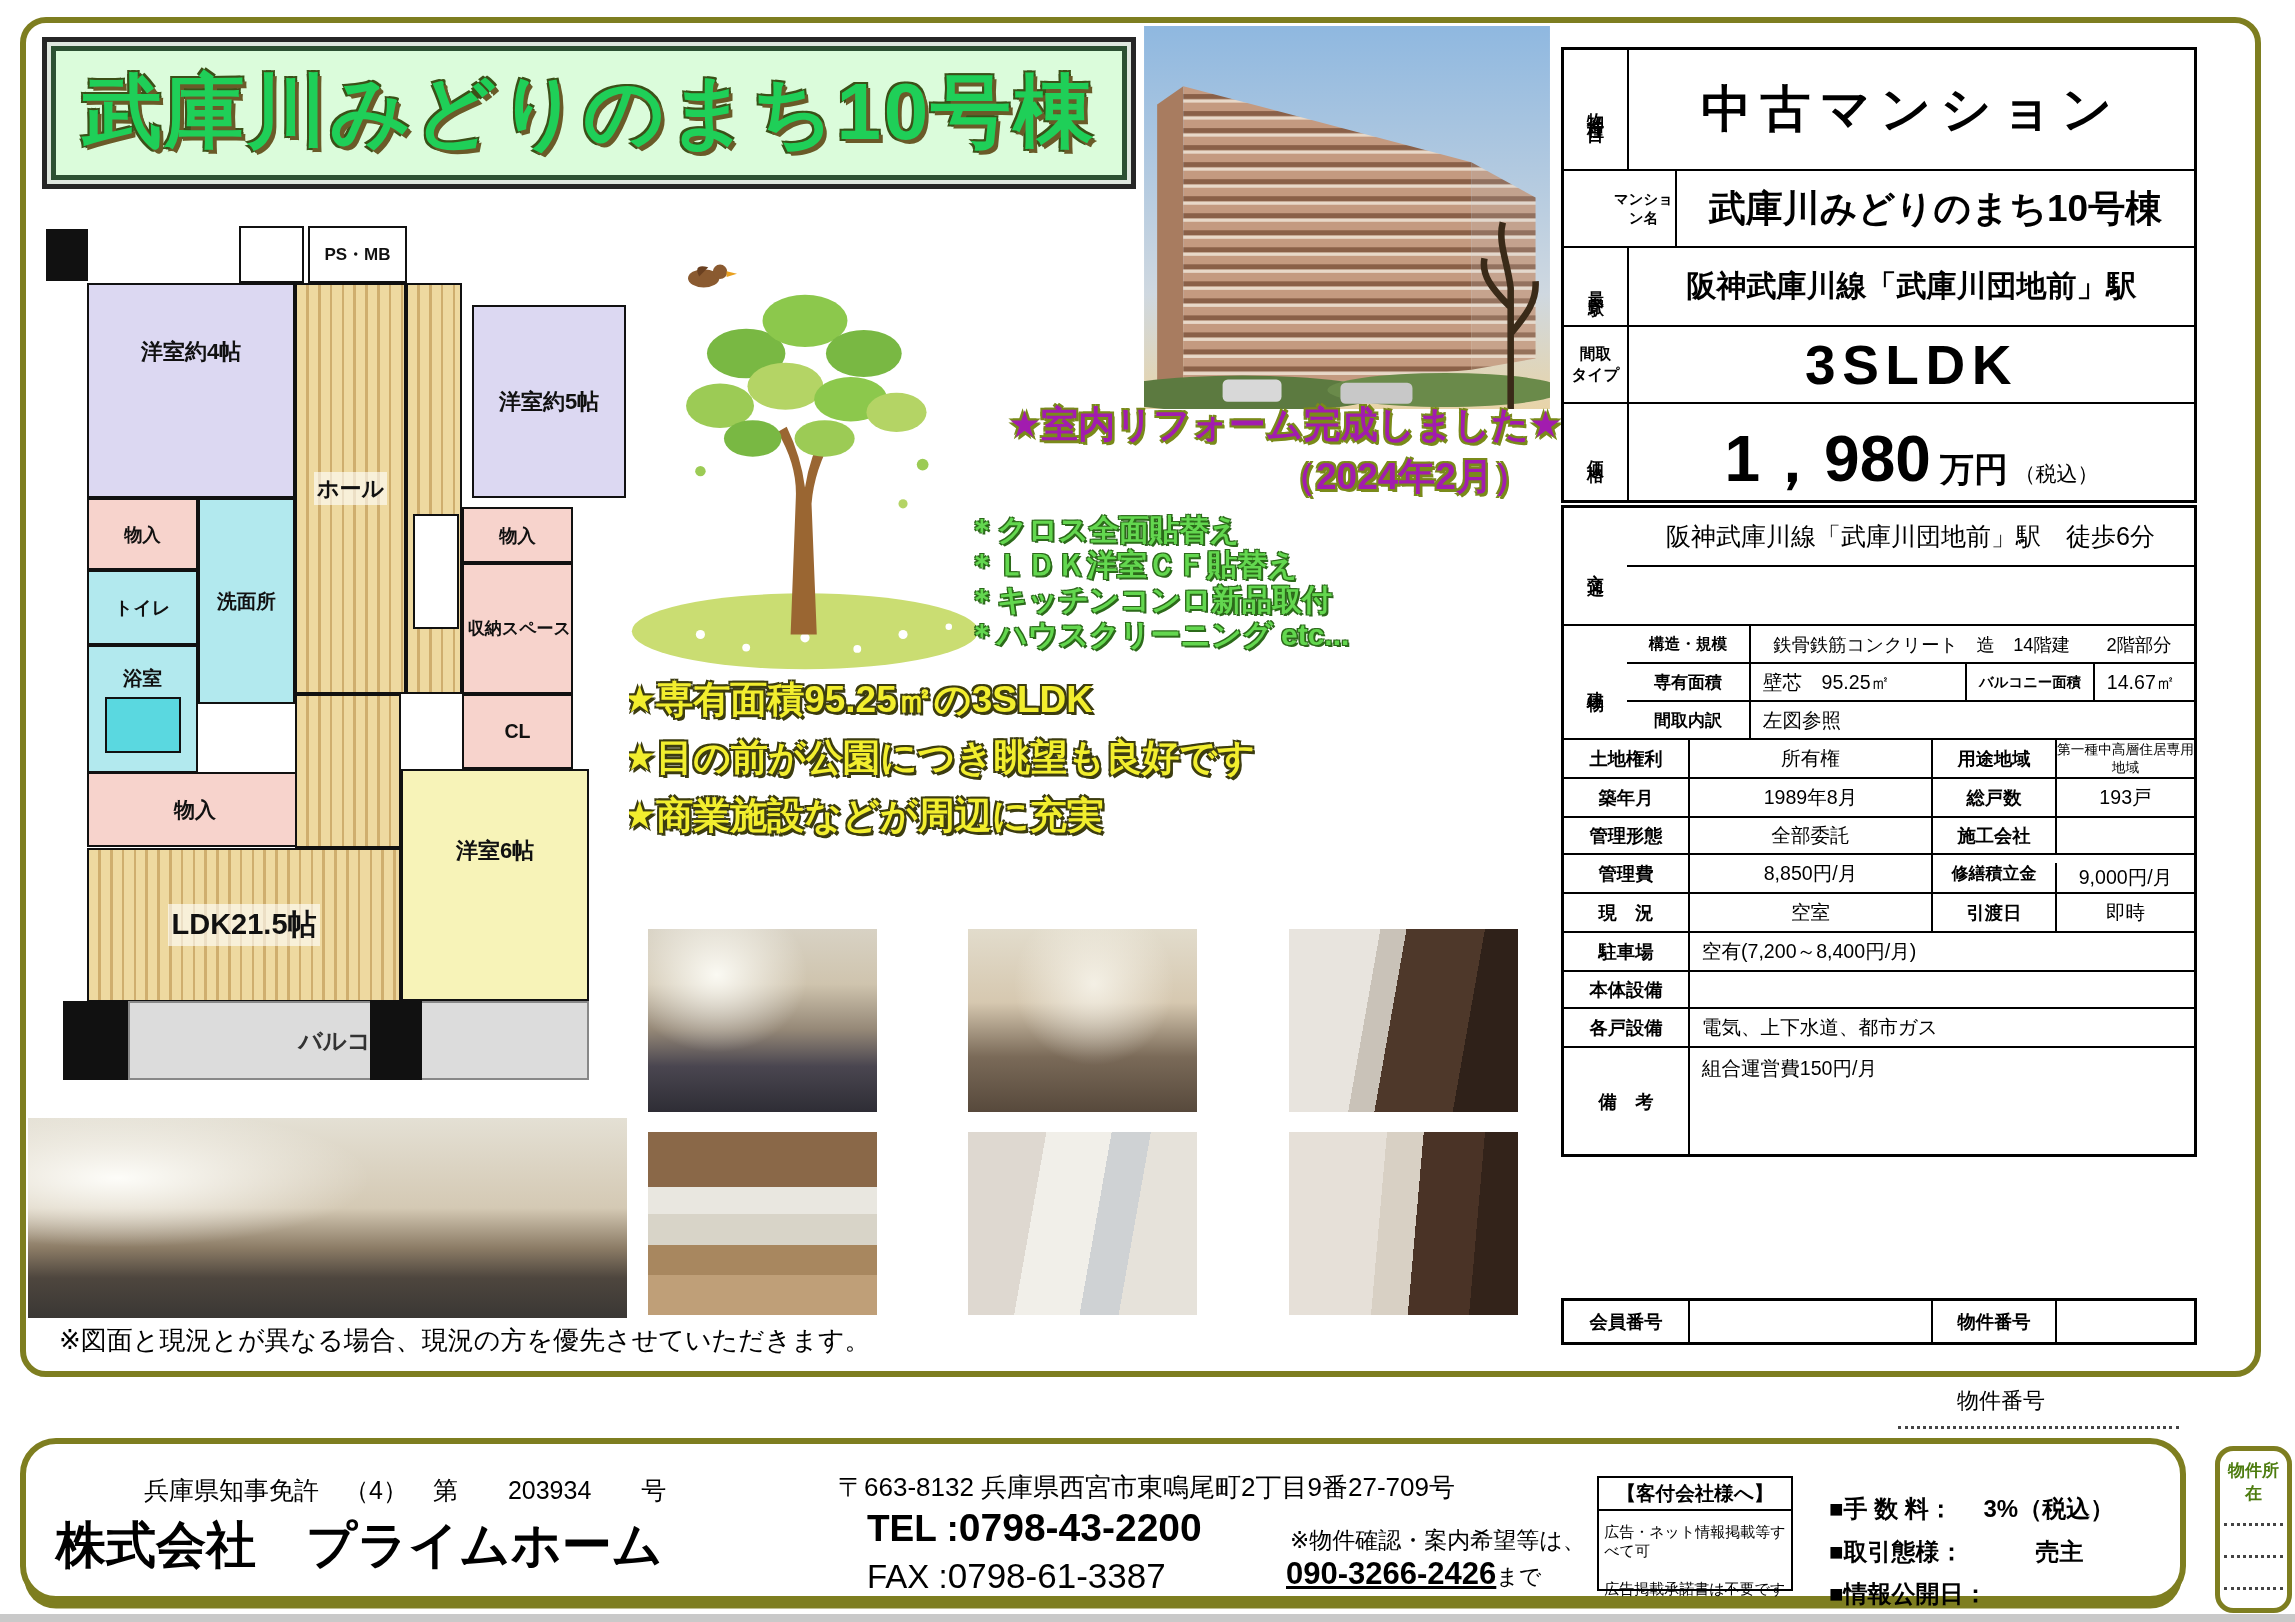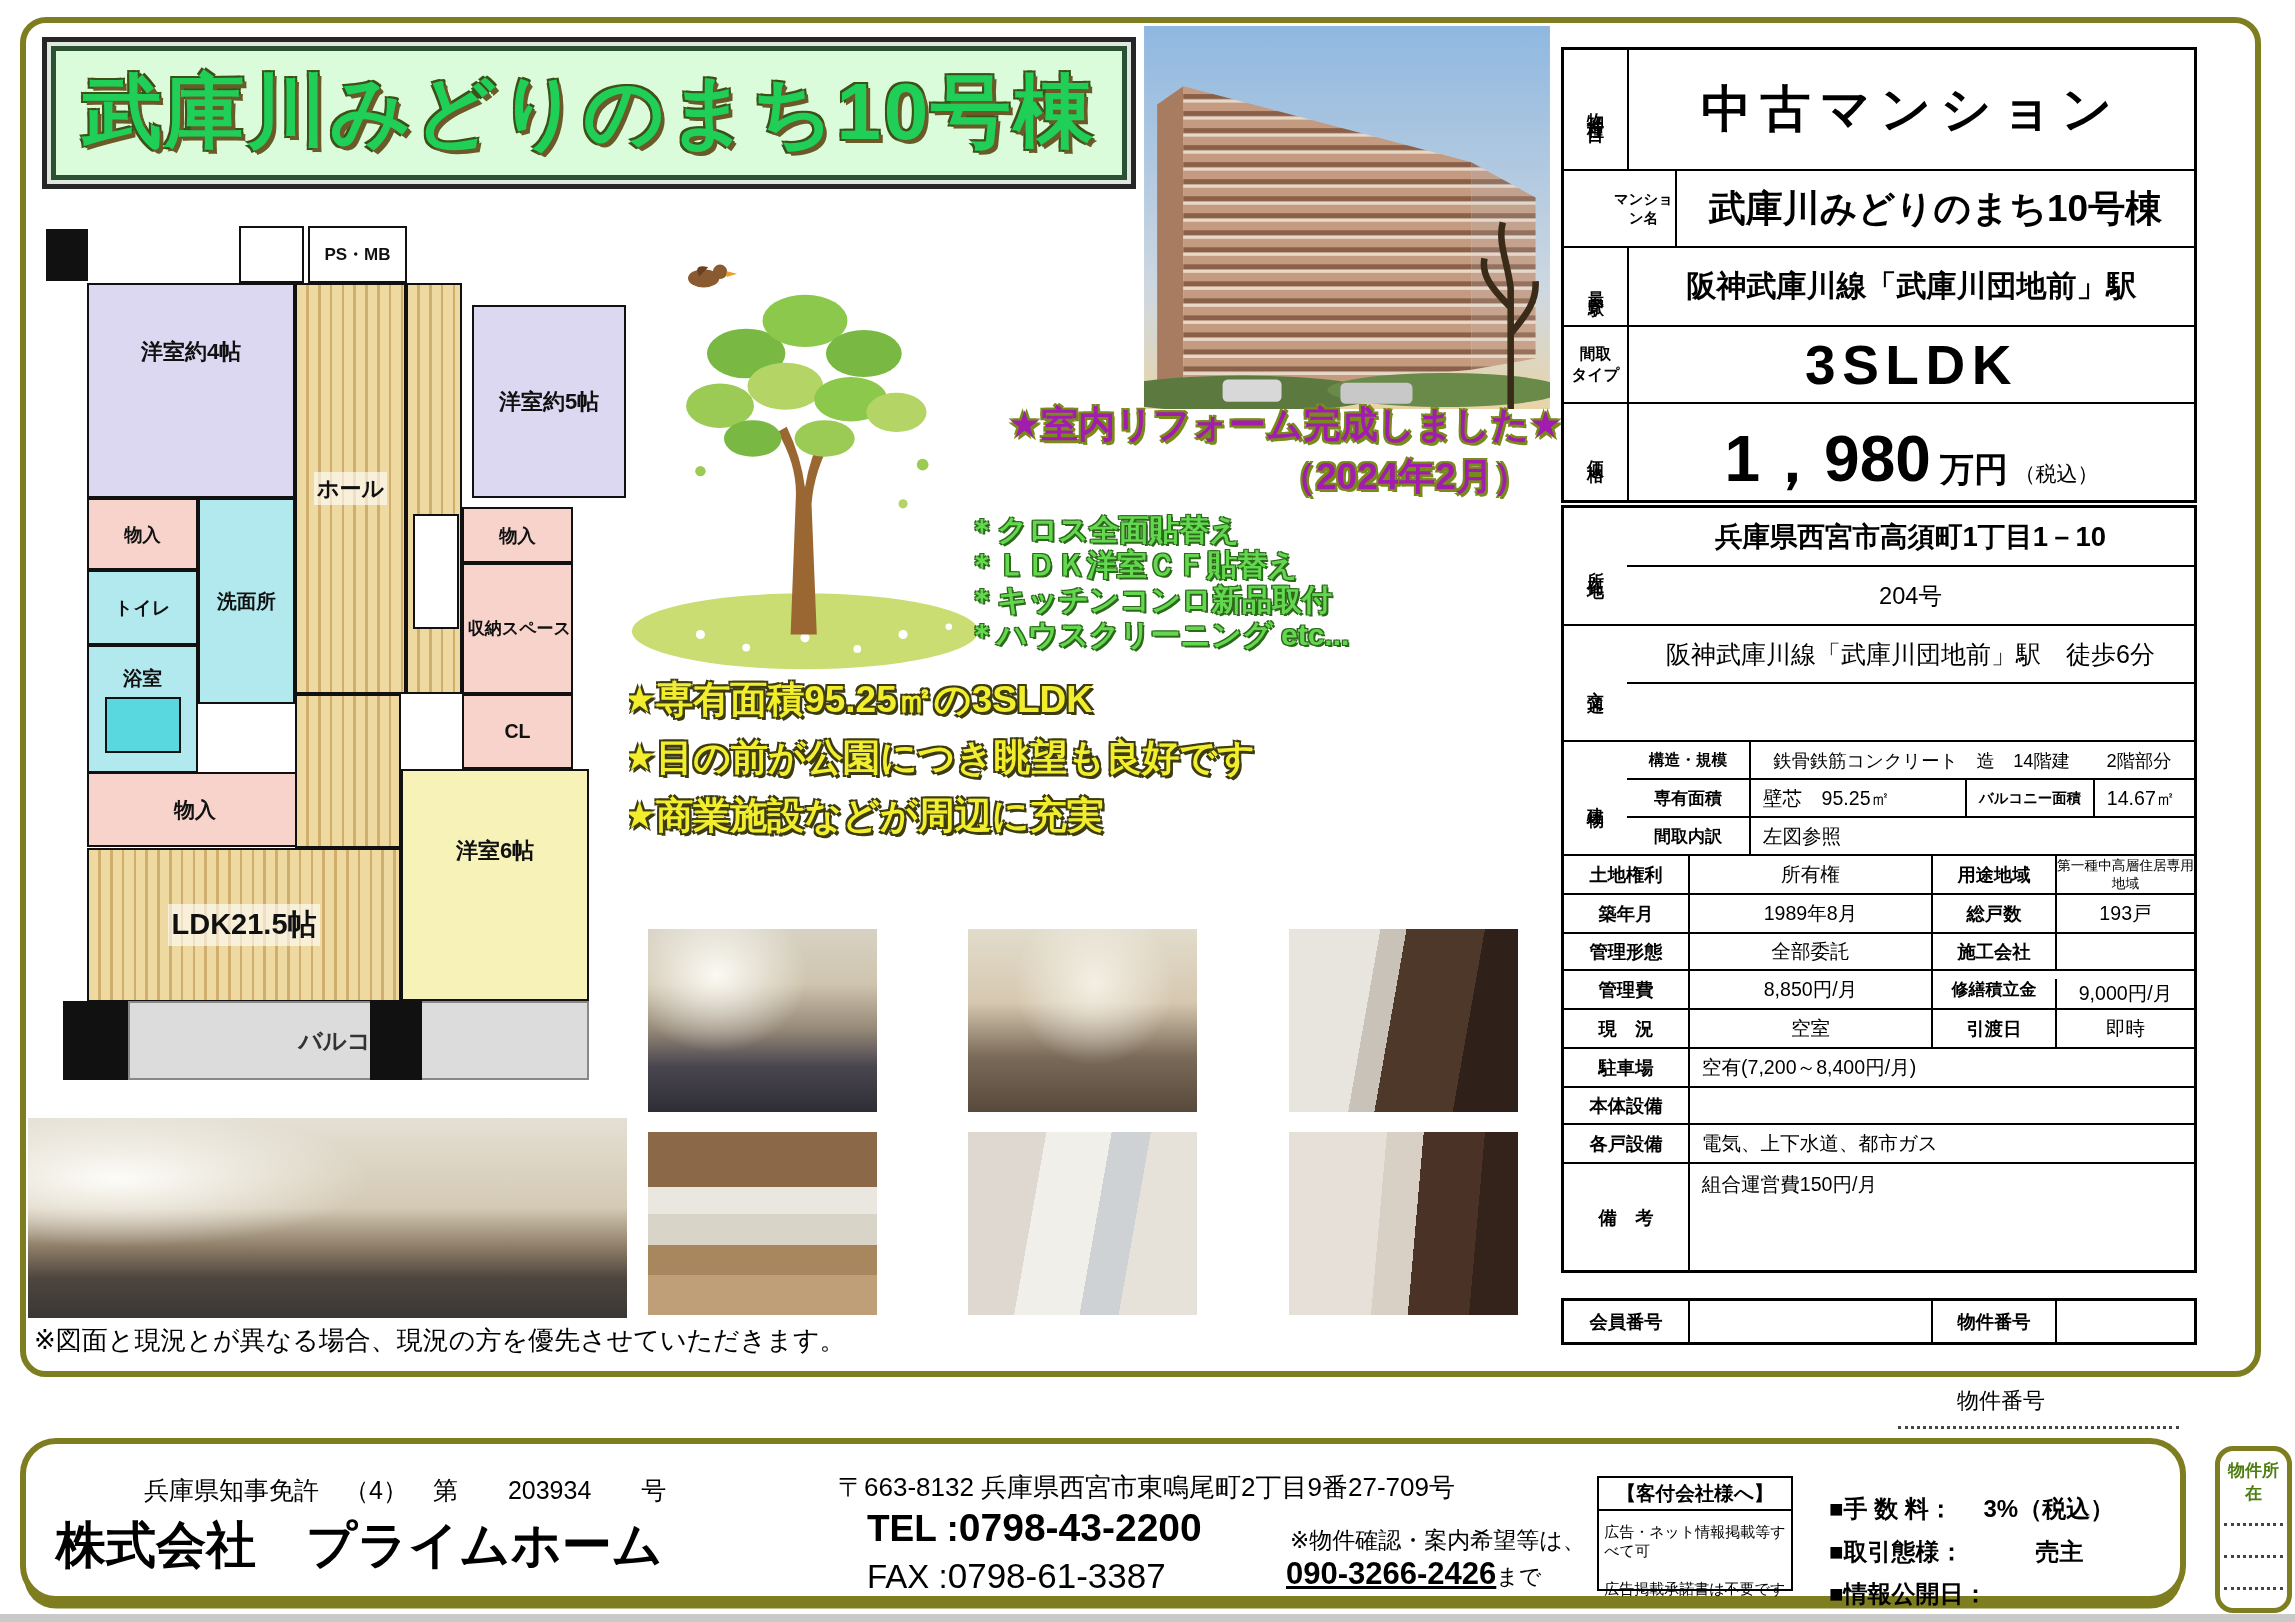--- a/index.html
+++ b/index.html
@@ -251,31 +251,20 @@
     <div class="cell" style="flex:1;align-items:baseline;padding-top:11.8px;">
       <span style="font-size:64px;font-weight:bold;">1，980</span>
       <span style="font-size:34px;font-weight:bold;margin-left:9.2px;">万円</span>
       <span style="font-size:21px;margin-left:6.5px;">（税込）</span>
     </div>
   </div>
 </div>
 
 <div class="abs spec" style="top:505px;">
 
-  <div class="trow" style="height:116px;">
-    <div class="cell lbl vert" style="width:63px;font-size:17px;">所在地</div>
-    <div class="subcol">
-      <div class="subrow" style="height:77px;">
-        <div class="cell" style="flex:1;font-size:27.5px;font-weight:bold;">兵庫県西宮市高須町1丁目1－10</div>
-      </div>
-      <div class="subrow" style="height:39px;">
-        <div class="cell" style="flex:1;font-size:23.6px;">204号</div>
-      </div>
-    </div>
-  </div>
 
   <div class="trow" style="height:116px;">
     <div class="cell lbl vert" style="width:63px;font-size:17px;">交通</div>
     <div class="subcol">
       <div class="subrow" style="height:57px;">
         <div class="cell" style="flex:1;font-size:25px;">阪神武庫川線「武庫川団地前」駅　徒歩6分</div>
       </div>
       <div class="subrow" style="height:60px;">
         <div class="cell" style="flex:1;"></div>
       </div>
@@ -352,21 +341,21 @@
 
 <div class="abs spec" style="top:1298px;">
   <div class="trow" style="height:41px;">
     <div class="cell lbl" style="width:124px;font-size:18.3px;">会員番号</div>
     <div class="cell" style="width:243px;"></div>
     <div class="cell lbl" style="width:124px;font-size:18.3px;">物件番号</div>
     <div class="cell" style="flex:1;"></div>
   </div>
 </div>
 
-<div class="abs ft" style="left:34px;top:1323px;font-size:26px;">※図面と現況とが異なる場合、現況の方を優先させていただきます。</div>
+<div class="abs ft" style="left:59px;top:1323px;font-size:26px;">※図面と現況とが異なる場合、現況の方を優先させていただきます。</div>
 
 <div class="abs ft" style="left:1957px;top:1386px;font-size:22px;">物件番号</div>
 <div class="abs dotline" style="left:1898px;top:1407px;width:281px;height:22px;"></div>
 
 <div class="abs footer-box"></div>
 <div class="abs ft" style="left:144px;top:1474px;font-size:25px;">兵庫県知事免許　（4）　第　　203934　　号</div>
 <div class="abs ft" style="left:56px;top:1512px;font-size:50px;font-weight:bold;">株式会社　プライムホーム</div>
 <div class="abs ft" style="left:838px;top:1470px;font-size:26px;">〒663-8132 兵庫県西宮市東鳴尾町2丁目9番27-709号</div>
 <div class="abs ft" style="left:867px;top:1506px;">
   <span style="font-size:37px;font-weight:bold;">TEL :</span><span style="font-size:39px;font-weight:bold;">0798-43-2200</span>

